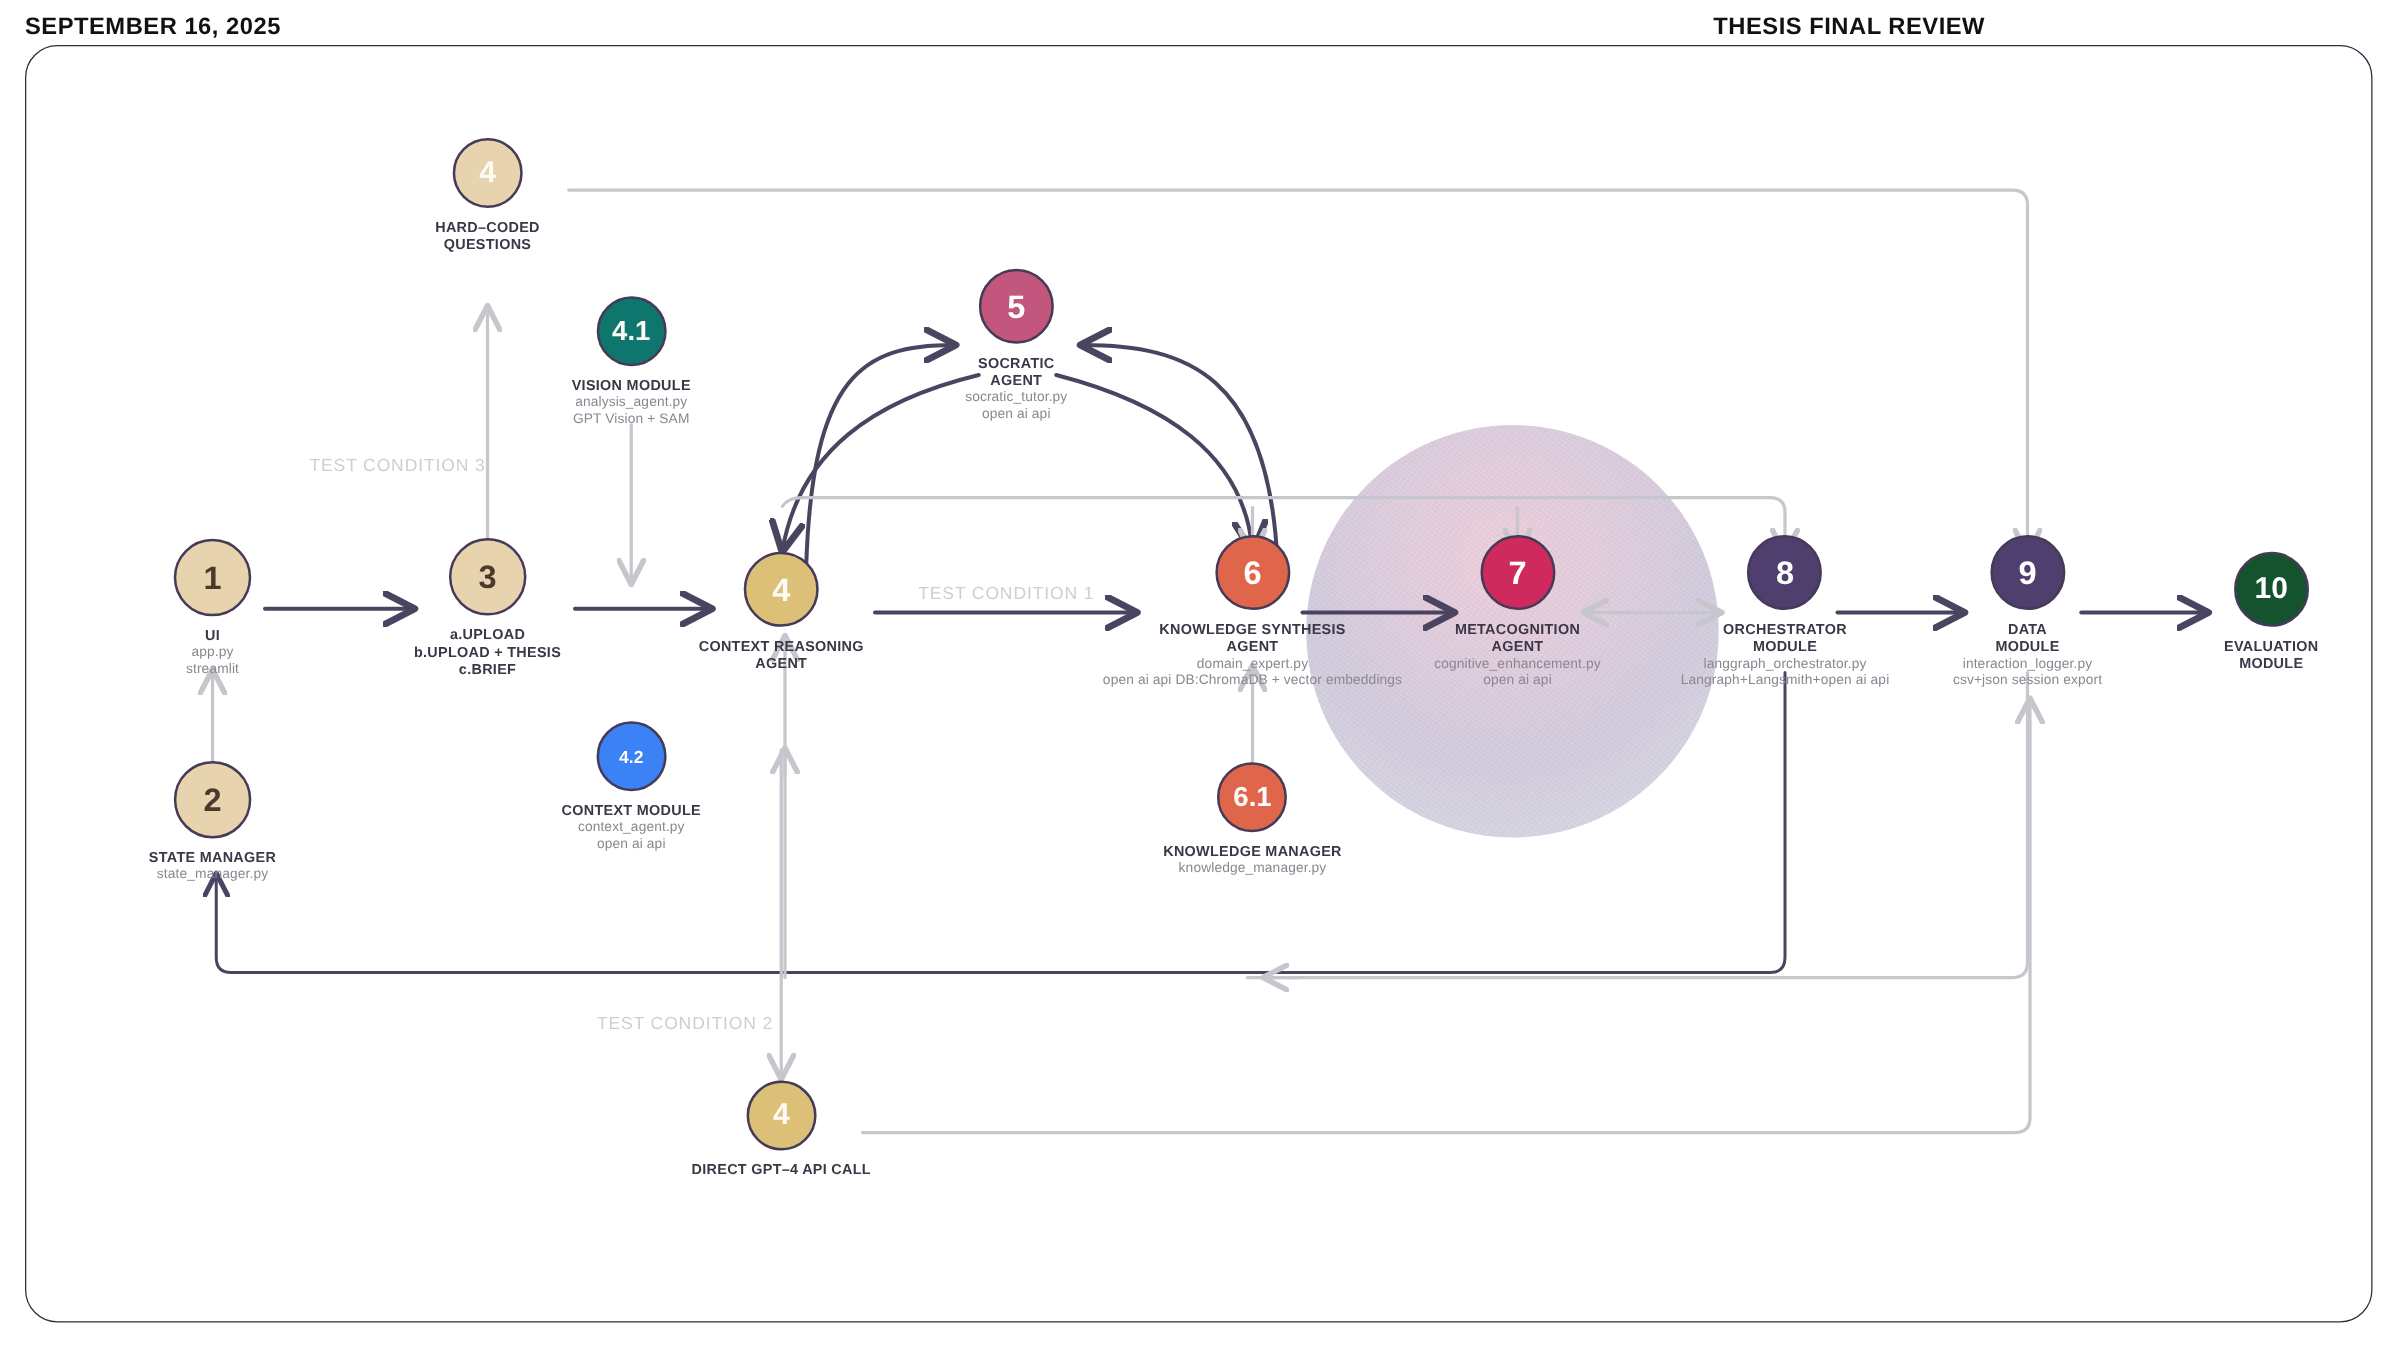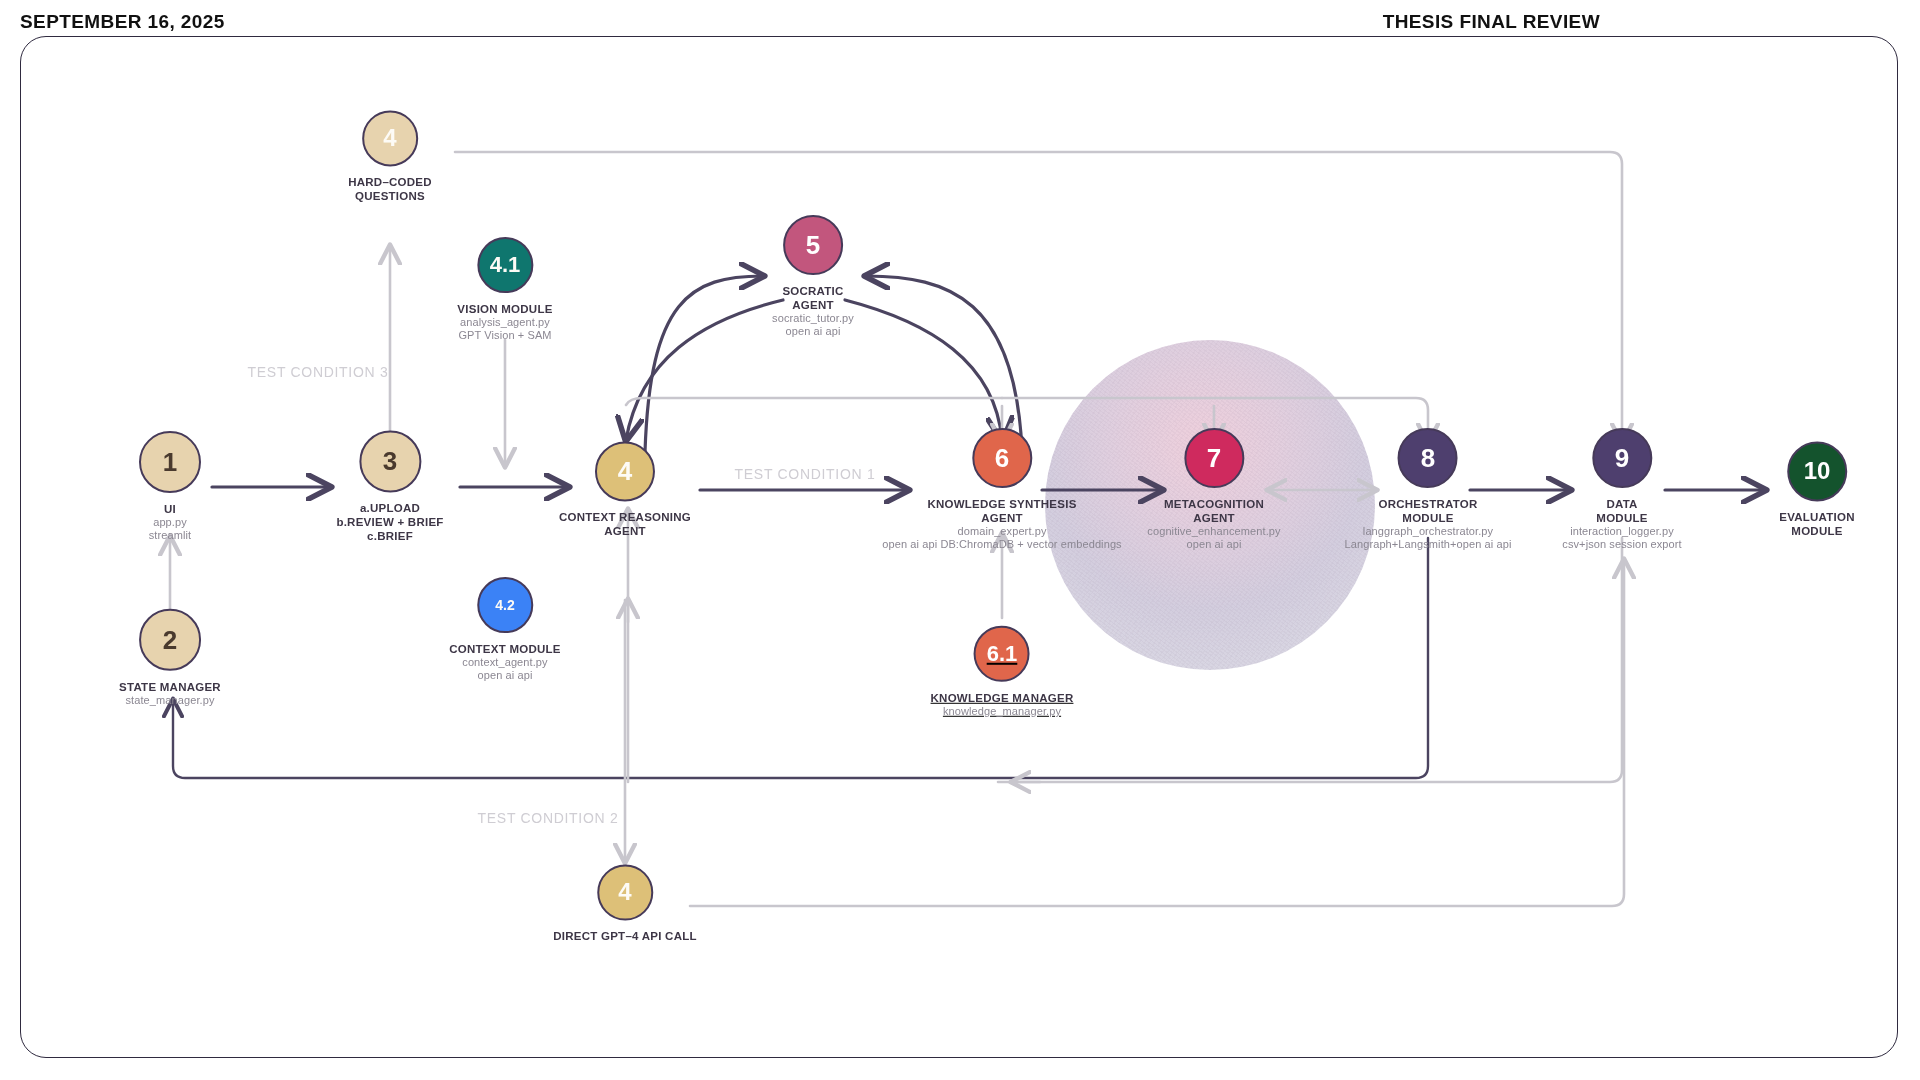--- a/index.html
+++ b/index.html
@@ -10,21 +10,21 @@
   }
   #stage{position:relative;width:1604px;height:1080px;}
 
   
   .hdr{
     position:absolute;top:8px;height:28px;
     font-size:19px;font-weight:700;letter-spacing:.4px;color:#111;
     line-height:28px;
   }
   #hdr-date{left:20px;}
-  #hdr-title{right:4px;}
+  #hdr-title{right:16px;}
 
   
   #frame{
     position:absolute;left:20px;top:36px;width:1878px;height:1022px;
     border:1.4px solid #2f2a3f;border-radius:26px;box-sizing:border-box;
     background:#fff;
   }
 
   
   #blob{
@@ -161,21 +161,21 @@
         <div class="bubble" style="width: 62px; height: 62px; background: rgb(231, 211, 174); color: rgb(74, 58, 46); font-size: 26px;">2</div>
         <div class="lbl">
           <div class="t">STATE MANAGER</div>
           <div class="s">state_manager.py</div>
         </div>
       </div>
       <div class="node" style="left: 390px; top: 487px;">
         <div class="bubble" style="width: 62px; height: 62px; background: rgb(231, 211, 174); color: rgb(74, 58, 46); font-size: 26px;">3</div>
         <div class="lbl">
           <div class="t">a.UPLOAD</div>
-          <div class="t">b.REVIEW + BRIEF</div>
+          <div class="t">b.UPLOAD + THESIS</div>
           <div class="t">c.BRIEF</div>
         </div>
       </div>
       <div class="node" style="left: 390px; top: 157px;">
         <div class="bubble" style="width: 56px; height: 56px; background: rgb(231, 211, 174); color: rgb(253, 251, 246); font-size: 24px;">4</div>
         <div class="lbl">
           <div class="t">HARD–CODED</div>
           <div class="t">QUESTIONS</div>
         </div>
       </div>
@@ -213,21 +213,21 @@
       </div>
       <div class="node" style="left: 1002px; top: 490px;">
         <div class="bubble" style="width: 60px; height: 60px; background: rgb(224, 102, 75); color: rgb(255, 255, 255); font-size: 26px;">6</div>
         <div class="lbl">
           <div class="t">KNOWLEDGE SYNTHESIS</div>
           <div class="t">AGENT</div>
           <div class="s">domain_expert.py</div>
           <div class="s">open ai api DB:ChromaDB + vector embeddings</div>
         </div>
       </div>
-      <div class="node" style="left: 1002px; top: 672px; text-decoration: underline;">
+      <div class="node" style="left: 1002px; top: 656px;">
         <div class="bubble" style="width: 56px; height: 56px; background: rgb(224, 102, 75); color: rgb(255, 255, 255); font-size: 22px;">6.1</div>
         <div class="lbl">
           <div class="t">KNOWLEDGE MANAGER</div>
           <div class="s">knowledge_manager.py</div>
         </div>
       </div>
       <div class="node" style="left: 1214px; top: 490px;">
         <div class="bubble" style="width: 60px; height: 60px; background: rgb(207, 42, 94); color: rgb(255, 255, 255); font-size: 26px;">7</div>
         <div class="lbl">
           <div class="t">METACOGNITION</div>

